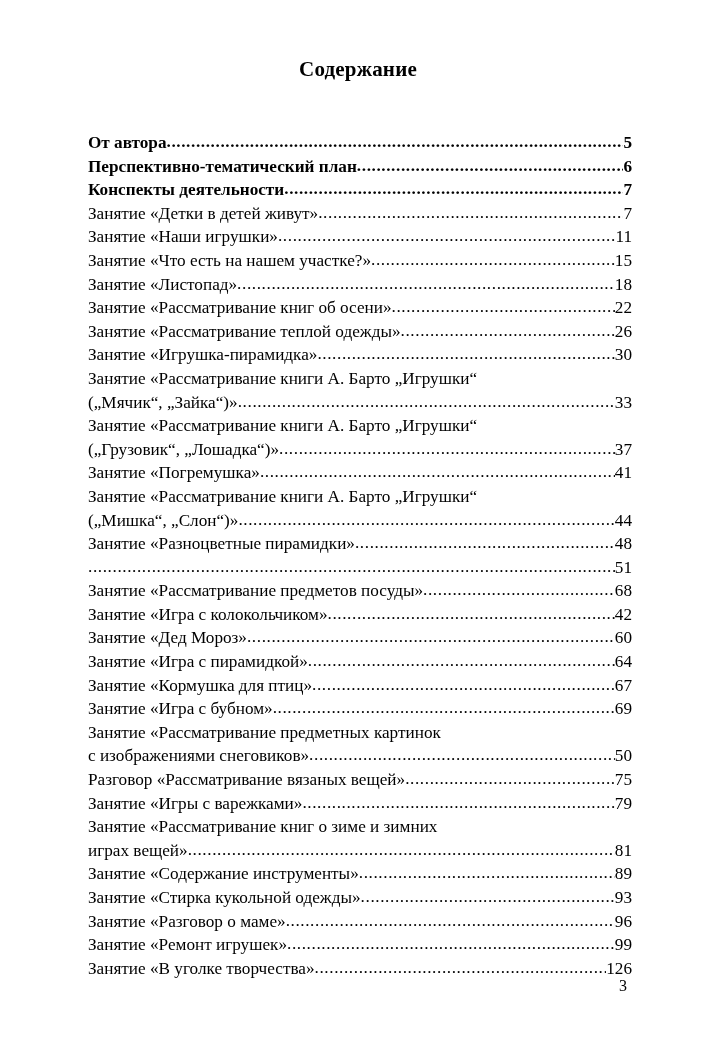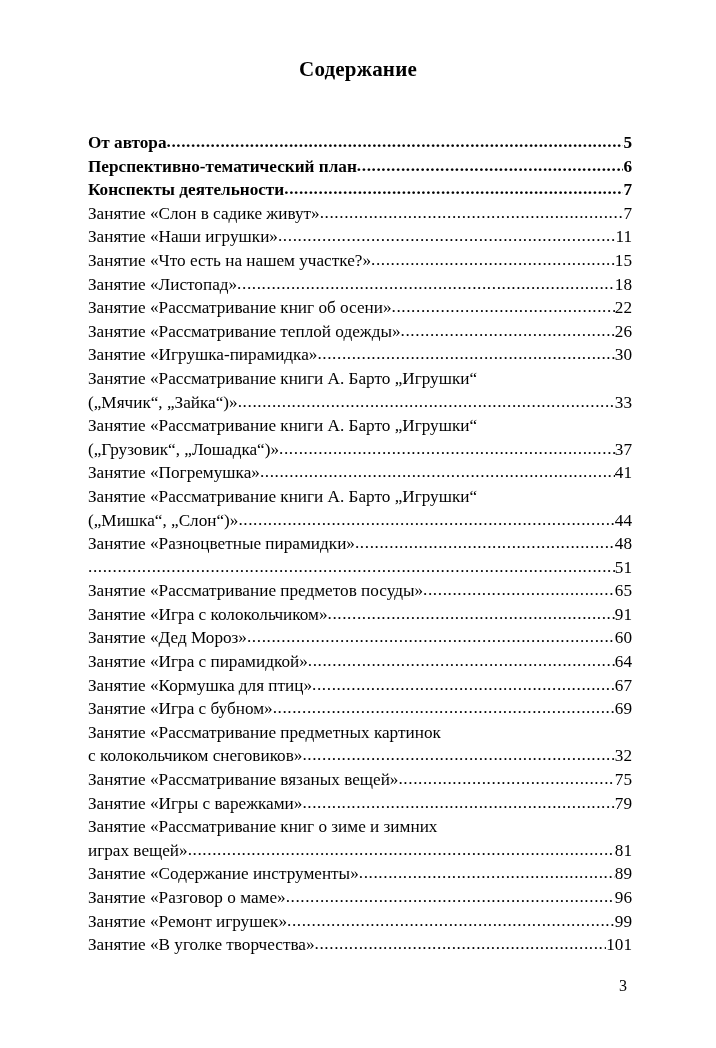--- a/index.html
+++ b/index.html
@@ -119,21 +119,21 @@
       </div>
       <div class="toc-entry bold">
         <div class="toc-line">
           <span class="lbl">Конспекты деятельности</span>
           <span class="leader"></span>
           <span class="pg">7</span>
         </div>
       </div>
       <div class="toc-entry">
         <div class="toc-line">
-          <span class="lbl">Занятие «Слон в садике живут»</span>
+          <span class="lbl">Занятие «Детки в детей живут»</span>
           <span class="leader"></span>
           <span class="pg">7</span>
         </div>
       </div>
       <div class="toc-entry">
         <div class="toc-line">
           <span class="lbl">Занятие «Наши игрушки»</span>
           <span class="leader"></span>
           <span class="pg">11</span>
         </div>
@@ -220,28 +220,28 @@
       <div class="toc-entry">
         <div class="toc-line">
           <span class="leader"></span>
           <span class="pg">51</span>
         </div>
       </div>
       <div class="toc-entry">
         <div class="toc-line">
           <span class="lbl">Занятие «Рассматривание предметов посуды»</span>
           <span class="leader"></span>
-          <span class="pg">65</span>
+          <span class="pg">68</span>
         </div>
       </div>
       <div class="toc-entry">
         <div class="toc-line">
           <span class="lbl">Занятие «Игра с колокольчиком»</span>
           <span class="leader"></span>
-          <span class="pg">91</span>
+          <span class="pg">42</span>
         </div>
       </div>
       <div class="toc-entry">
         <div class="toc-line">
           <span class="lbl">Занятие «Дед Мороз»</span>
           <span class="leader"></span>
           <span class="pg">60</span>
         </div>
       </div>
       <div class="toc-entry">
@@ -263,28 +263,28 @@
           <span class="lbl">Занятие «Игра с бубном»</span>
           <span class="leader"></span>
           <span class="pg">69</span>
         </div>
       </div>
       <div class="toc-entry">
         <div class="toc-line nolead">
           <span class="lbl">Занятие «Рассматривание предметных картинок</span>
         </div>
         <div class="toc-line">
-          <span class="lbl">с колокольчиком снеговиков»</span>
-          <span class="leader"></span>
-          <span class="pg">32</span>
-        </div>
-      </div>
-      <div class="toc-entry">
-        <div class="toc-line">
-          <span class="lbl">Занятие «Рассматривание вязаных вещей»</span>
+          <span class="lbl">с изображениями снеговиков»</span>
+          <span class="leader"></span>
+          <span class="pg">50</span>
+        </div>
+      </div>
+      <div class="toc-entry">
+        <div class="toc-line">
+          <span class="lbl">Разговор «Рассматривание вязаных вещей»</span>
           <span class="leader"></span>
           <span class="pg">75</span>
         </div>
       </div>
       <div class="toc-entry">
         <div class="toc-line">
           <span class="lbl">Занятие «Игры с варежками»</span>
           <span class="leader"></span>
           <span class="pg">79</span>
         </div>
@@ -301,36 +301,43 @@
       </div>
       <div class="toc-entry">
         <div class="toc-line">
           <span class="lbl">Занятие «Содержание инструменты»</span>
           <span class="leader"></span>
           <span class="pg">89</span>
         </div>
       </div>
       <div class="toc-entry">
         <div class="toc-line">
+          <span class="lbl">Занятие «Стирка кукольной одежды»</span>
+          <span class="leader"></span>
+          <span class="pg">93</span>
+        </div>
+      </div>
+      <div class="toc-entry">
+        <div class="toc-line">
           <span class="lbl">Занятие «Разговор о маме»</span>
           <span class="leader"></span>
           <span class="pg">96</span>
         </div>
       </div>
       <div class="toc-entry">
         <div class="toc-line">
           <span class="lbl">Занятие «Ремонт игрушек»</span>
           <span class="leader"></span>
           <span class="pg">99</span>
         </div>
       </div>
       <div class="toc-entry">
         <div class="toc-line">
           <span class="lbl">Занятие «В уголке творчества»</span>
           <span class="leader"></span>
-          <span class="pg">101</span>
+          <span class="pg">126</span>
         </div>
       </div>
     </div>
 
   <div class="page-number">3</div>
 
 </div>
 
 </body></html>

